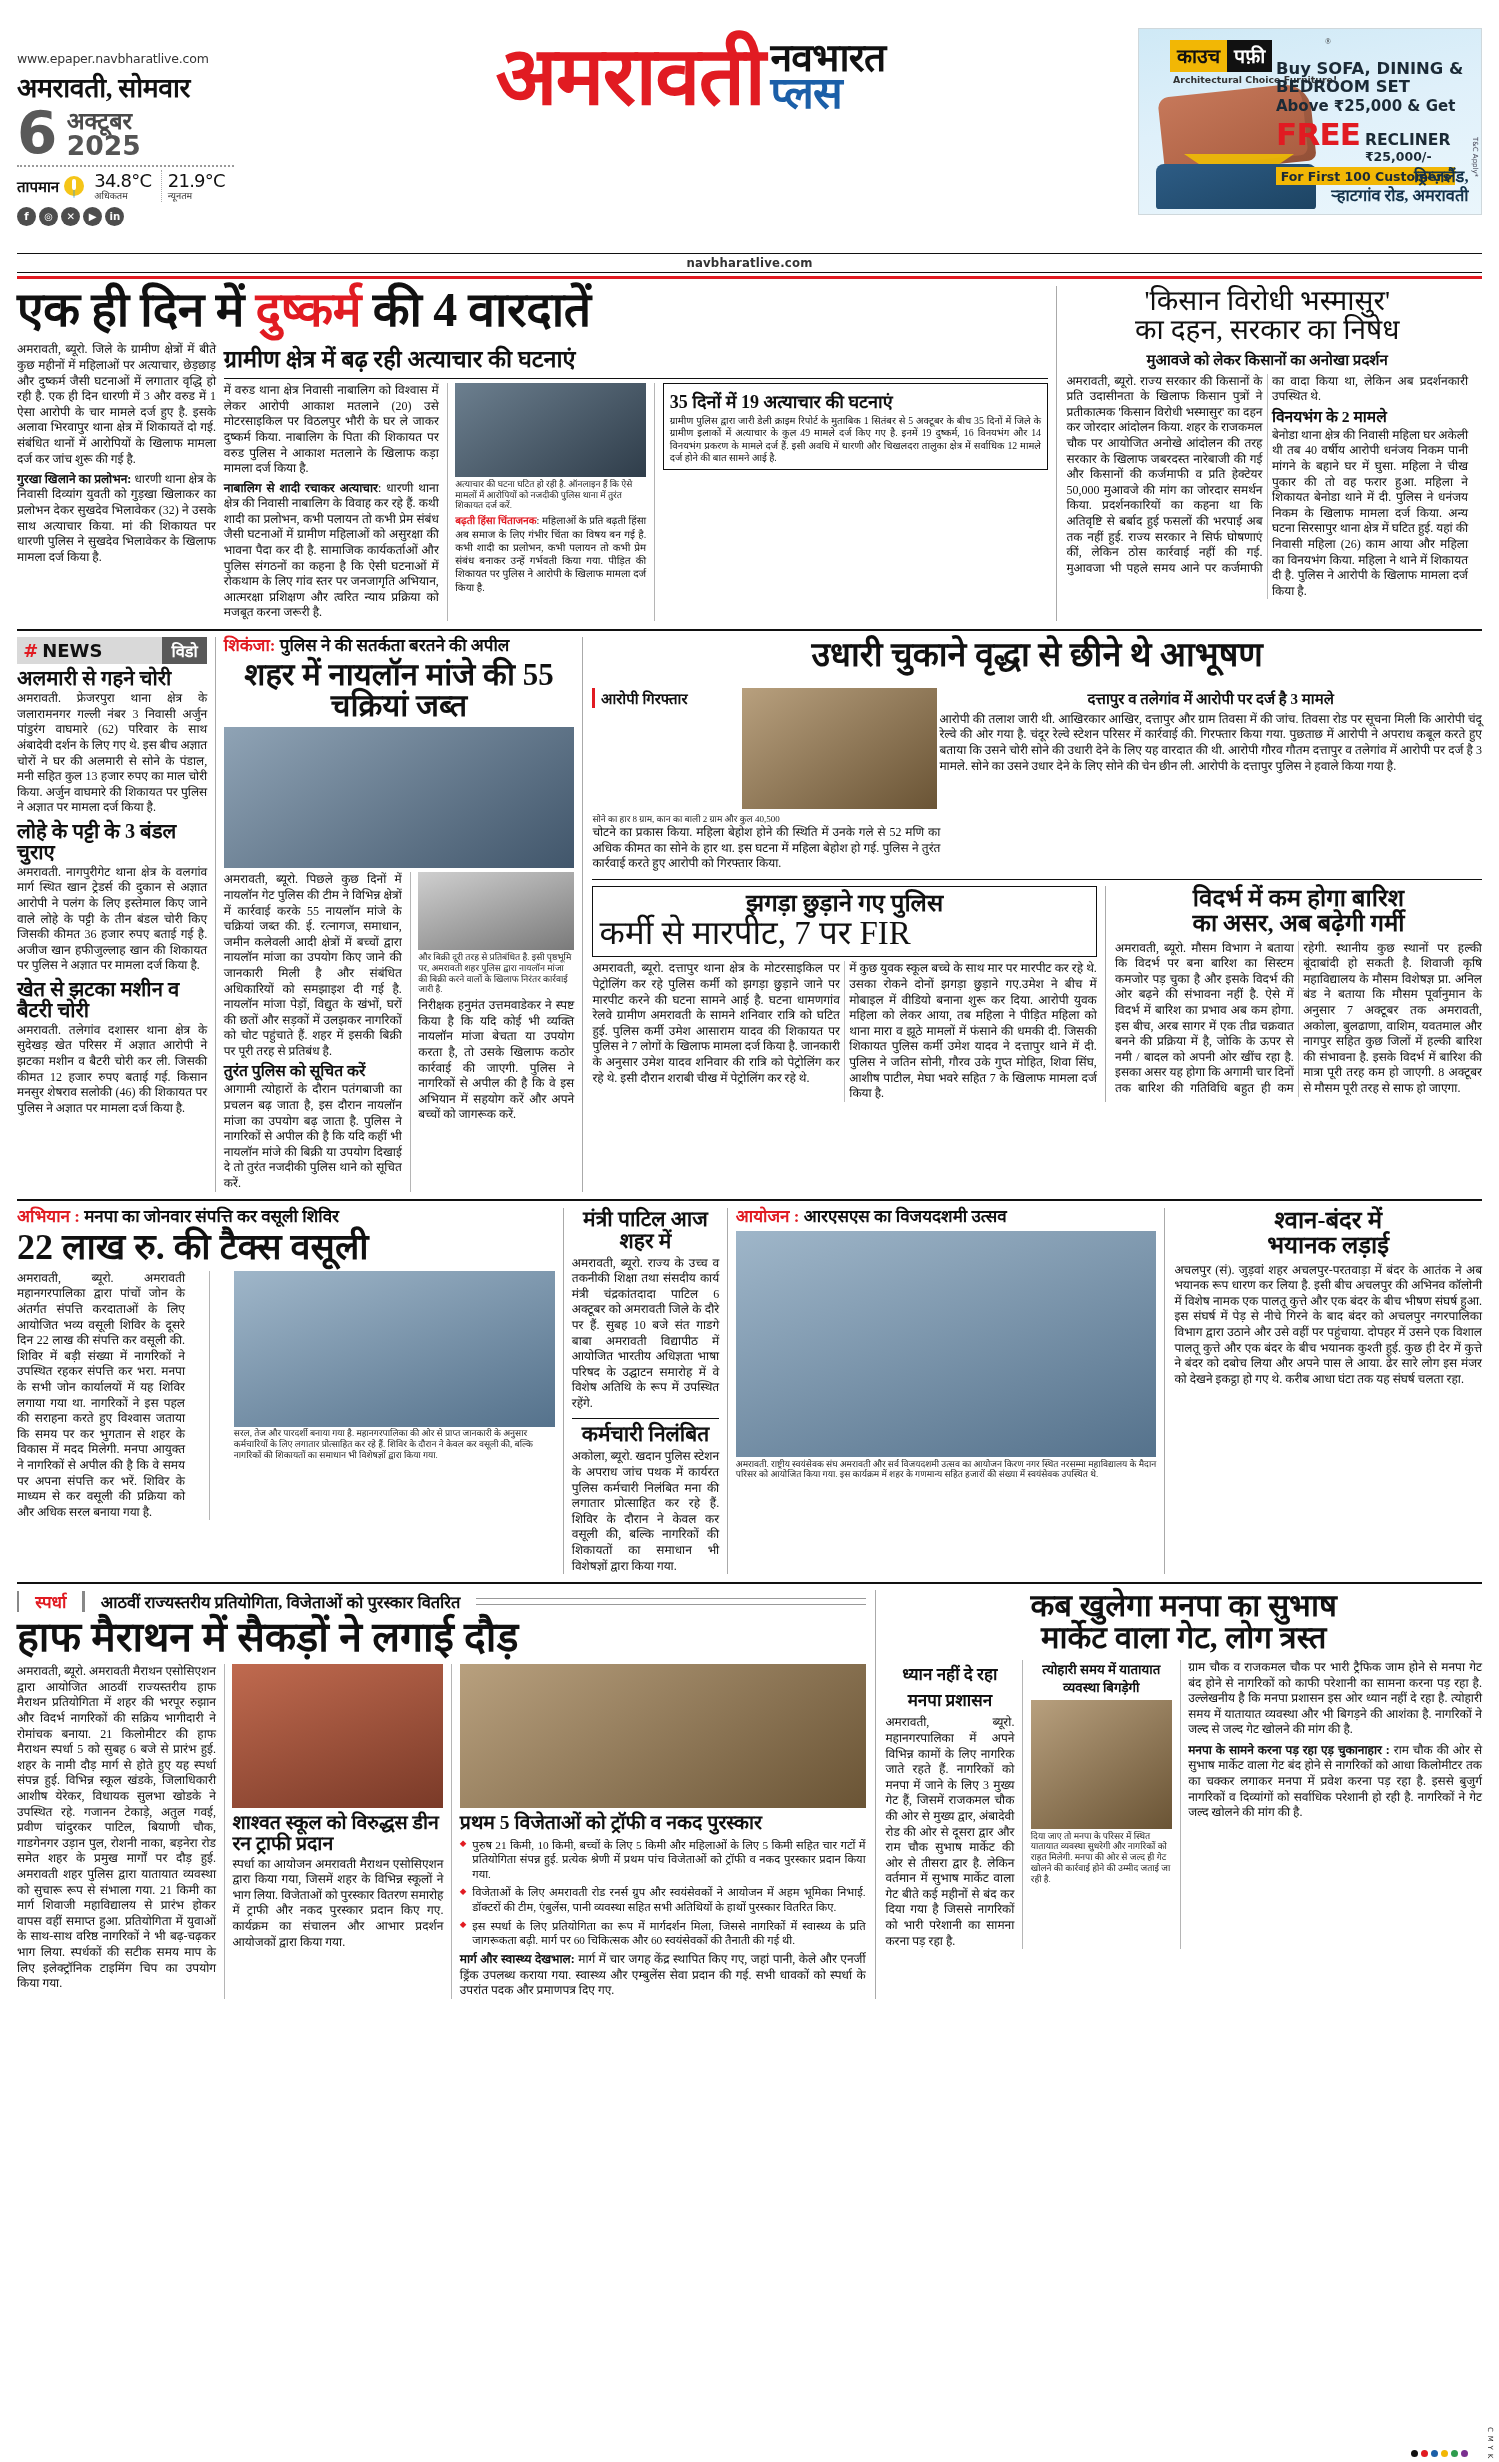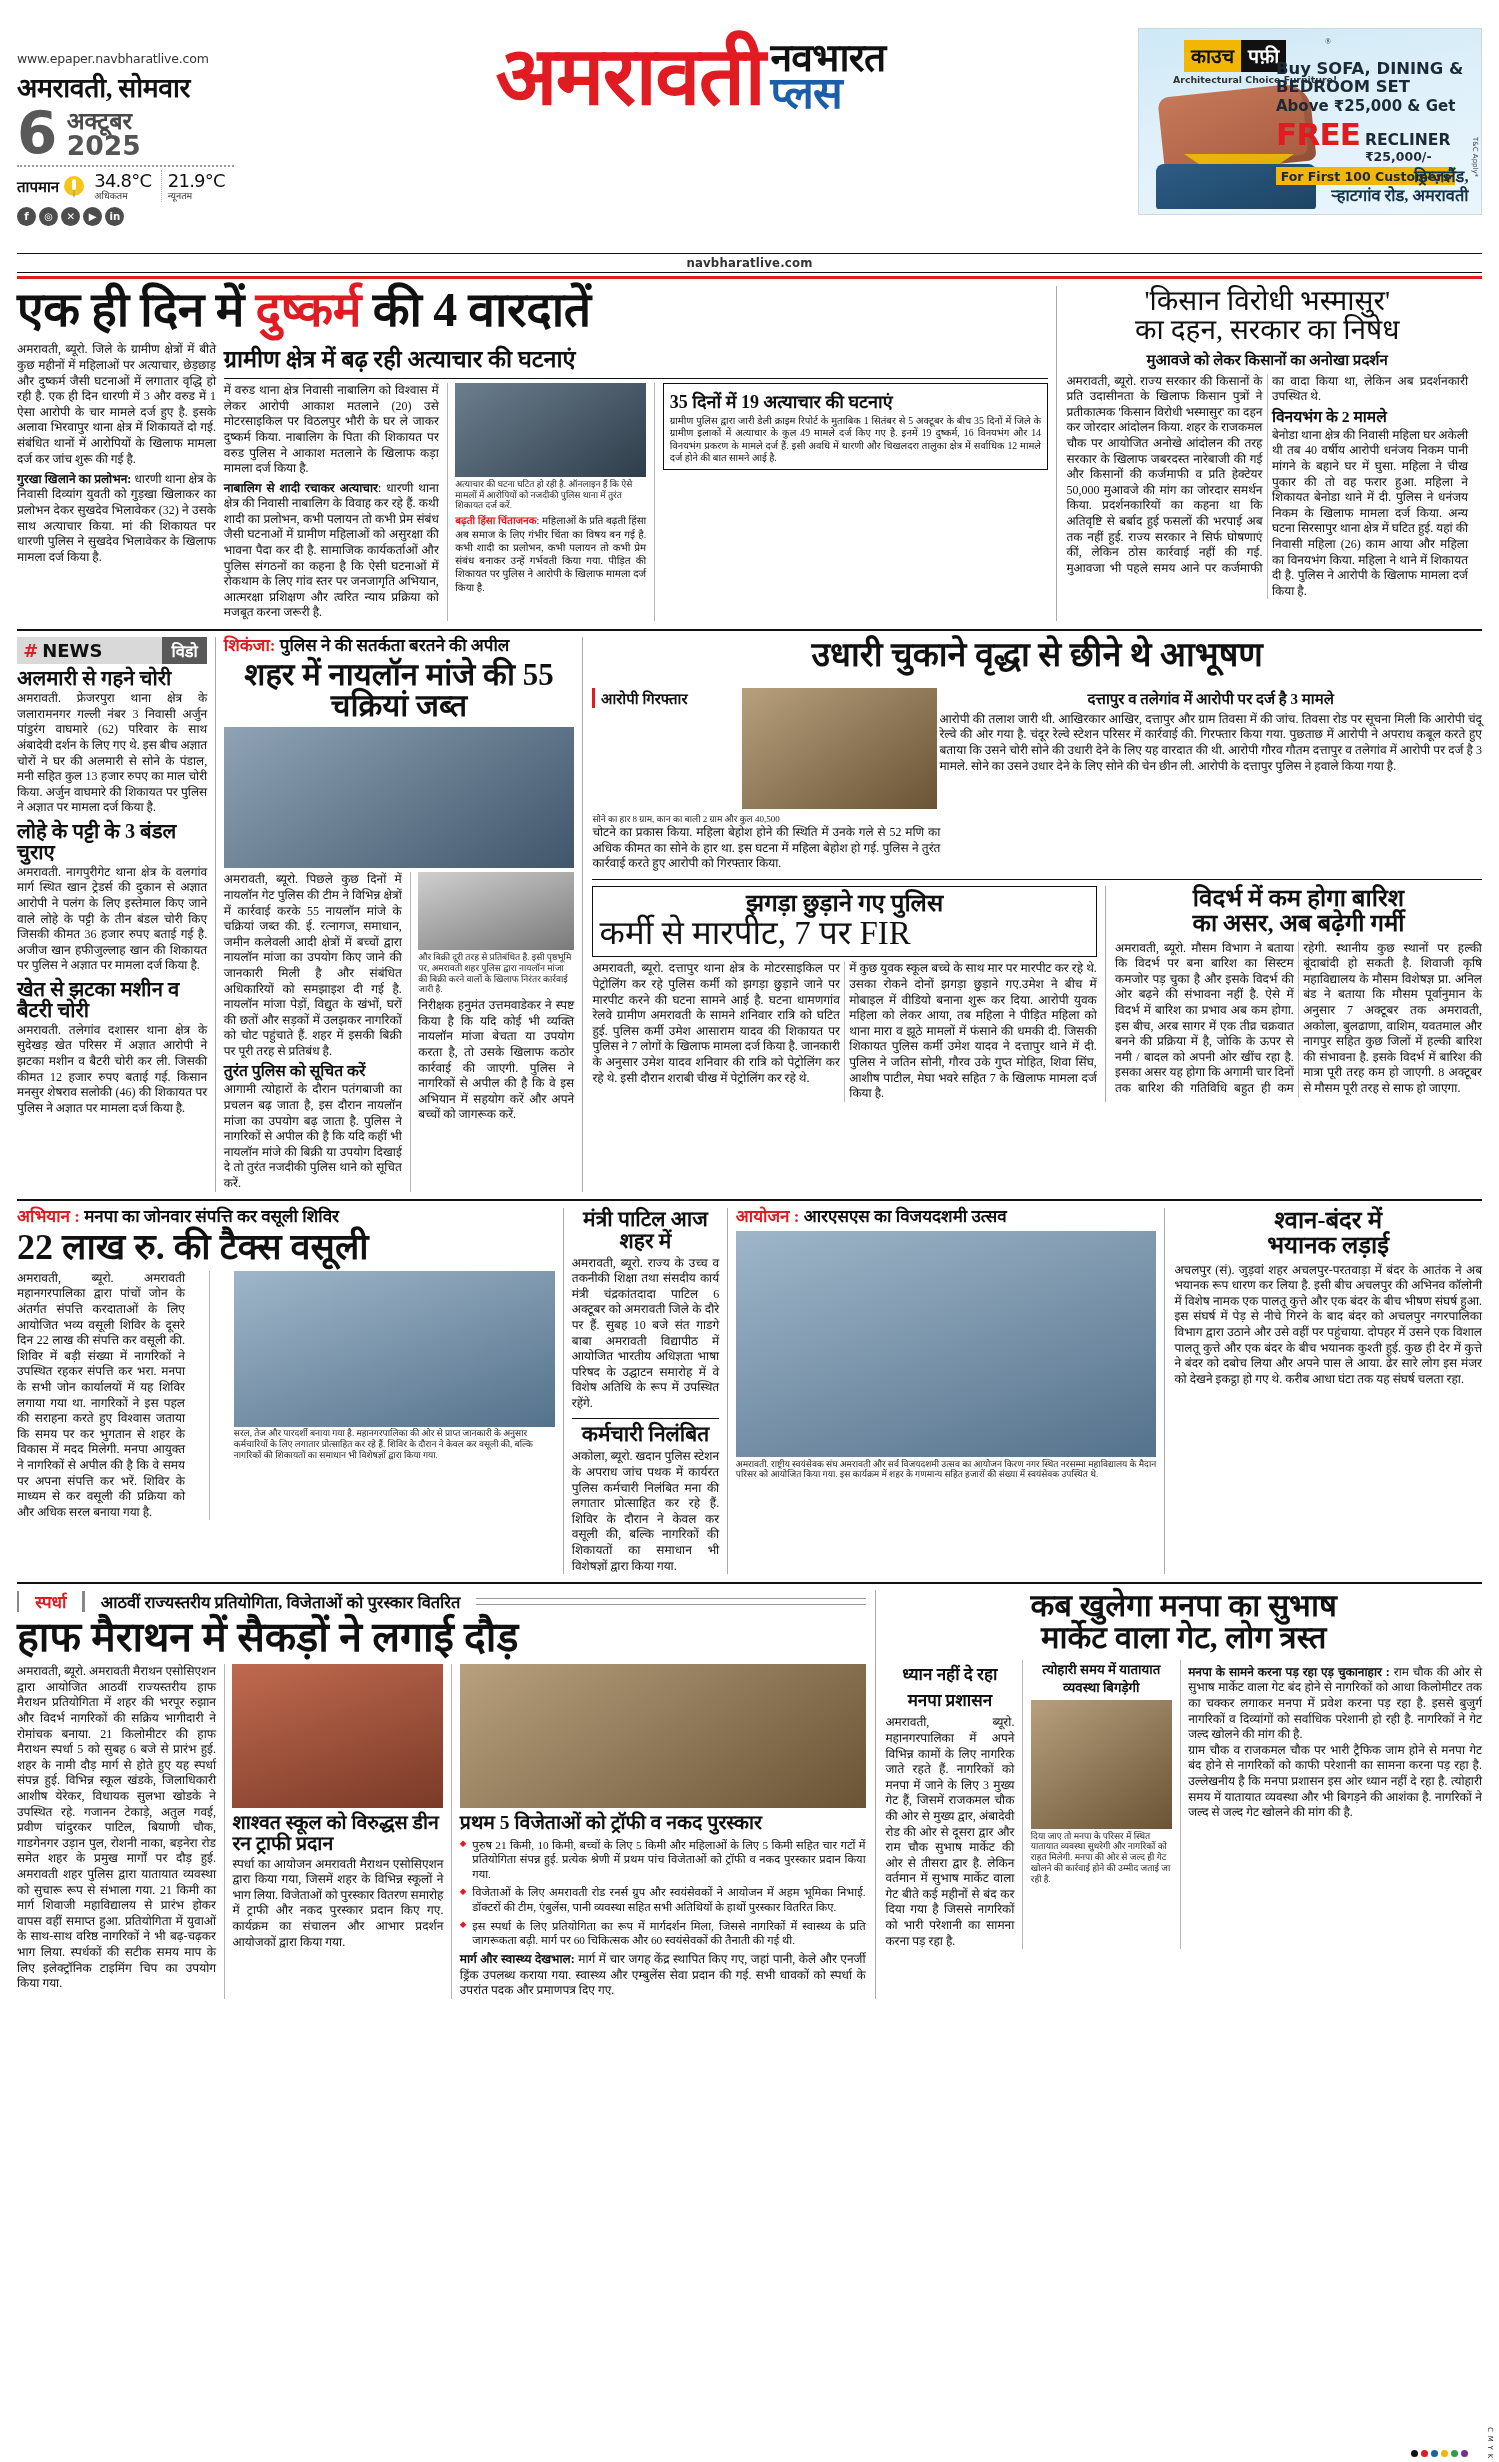--- a/index.html
+++ b/index.html
@@ -51,21 +51,21 @@
     font-size: 81px; font-weight: bold; color: #e11b22; line-height: 0.9;
     letter-spacing: -1.6px;
   }
   .logo-right { margin-left: 6.2px; line-height: 0.86; }
   .logo-nav { font-size: 39px; font-weight: bold; color: #111; letter-spacing: -0.8px; }
   .logo-plus { font-size: 44px; font-weight: bold; color: #1b5fa8; letter-spacing: -0.8px; }
 
   .mh-ad { width: 344px; height: 187px; margin-top: 14px; position: relative;
            background: linear-gradient(170deg,#cfe9f6 0%, #dff0fa 45%, #eaf6fc 100%);
            border: 0.8px solid #cfd8dc; overflow: hidden; }
-  .ad-brand { position: absolute; left: 45px; top: 11px; display: flex; justify-content: flex-end; }
+  .ad-brand { position: absolute; left: 31px; top: 11px; display: flex; justify-content: flex-end; }
   .ad-b1 { background: #f2b705; padding: 2.3px 7px; font-size: 19.5px; font-weight: bold; color: #111; }
   .ad-b2 { background: #111; padding: 2.3px 7px; font-size: 19.5px; font-weight: bold; color: #fff; }
   .ad-tag { position: absolute; left: 34px; top: 45px; font-family: "DejaVu Sans", sans-serif;
             font-size: 9.4px; font-weight: bold; color: #333; }
   .ad-copy { position: absolute; right: 11px; top: 31px; width: 194px; text-align: left;
              font-family: "DejaVu Sans", sans-serif; color: #1b2a36; }
   .ad-l1 { font-size: 16.4px; font-weight: bold; line-height: 1.12; }
   .ad-l2 { font-size: 15px; font-weight: bold; line-height: 1.2; }
   .ad-free { display: flex; align-items: baseline; gap: 4.7px; margin-top: 1.6px; }
   .ad-free b { color: #e11b22; font-size: 31px; font-weight: bold; letter-spacing: -0.8px; }
@@ -484,24 +484,24 @@
           <p class="body-txt" style="margin-top:4.7px">अमरावती, ब्यूरो. महानगरपालिका में अपने विभिन्न कामों के लिए नागरिक जाते रहते हैं. नागरिकों को मनपा में जाने के लिए 3 मुख्य गेट हैं, जिसमें राजकमल चौक की ओर से मुख्य द्वार, अंबादेवी रोड की ओर से दूसरा द्वार और राम चौक सुभाष मार्केट की ओर से तीसरा द्वार है. लेकिन वर्तमान में सुभाष मार्केट वाला गेट बीते कई महीनों से बंद कर दिया गया है जिससे नागरिकों को भारी परेशानी का सामना करना पड़ रहा है.</p>
         </div>
         <div class="vrule"></div>
         <div style="width:141px">
           <div style="font-size:13.3px; font-weight:bold; text-align:center">त्योहारी समय में यातायात व्यवस्था बिगड़ेगी</div>
           <div class="photo c3" style="height:129px; margin-top:3.9px"></div>
           <div class="cap">दिया जाए तो मनपा के परिसर में स्थित यातायात व्यवस्था सुधरेगी और नागरिकों को राहत मिलेगी. मनपा की ओर से जल्द ही गेट खोलने की कार्रवाई होने की उम्मीद जताई जा रही है.</div>
         </div>
         <div class="vrule"></div>
         <div style="flex:1">
+          <p class="body-txt">ग्राम चौक व राजकमल चौक पर भारी ट्रैफिक जाम होने से मनपा गेट बंद होने से नागरिकों को काफी परेशानी का सामना करना पड़ रहा है. उल्लेखनीय है कि मनपा प्रशासन इस ओर ध्यान नहीं दे रहा है. त्योहारी समय में यातायात व्यवस्था और भी बिगड़ने की आशंका है. नागरिकों ने जल्द से जल्द गेट खोलने की मांग की है.</p>
           <p class="body-txt" style="margin-top:4.7px">
             <b>मनपा के सामने करना पड़ रहा एड़ चुकानाहार :</b><span> राम चौक की ओर से सुभाष मार्केट वाला गेट बंद होने से नागरिकों को आधा किलोमीटर तक का चक्कर लगाकर मनपा में प्रवेश करना पड़ रहा है. इससे बुजुर्ग नागरिकों व दिव्यांगों को सर्वाधिक परेशानी हो रही है. नागरिकों ने गेट जल्द खोलने की मांग की है.</span>
           </p>
-          <p class="body-txt">ग्राम चौक व राजकमल चौक पर भारी ट्रैफिक जाम होने से मनपा गेट बंद होने से नागरिकों को काफी परेशानी का सामना करना पड़ रहा है. उल्लेखनीय है कि मनपा प्रशासन इस ओर ध्यान नहीं दे रहा है. त्योहारी समय में यातायात व्यवस्था और भी बिगड़ने की आशंका है. नागरिकों ने जल्द से जल्द गेट खोलने की मांग की है.</p>
         </div>
       </div>
     </div>
   </div>
 
   <div class="dots-row">
     <i style="background:#111111"></i>
     <i style="background:#e11b22"></i>
     <i style="background:#1b5fa8"></i>
     <i style="background:#f2b705"></i>

